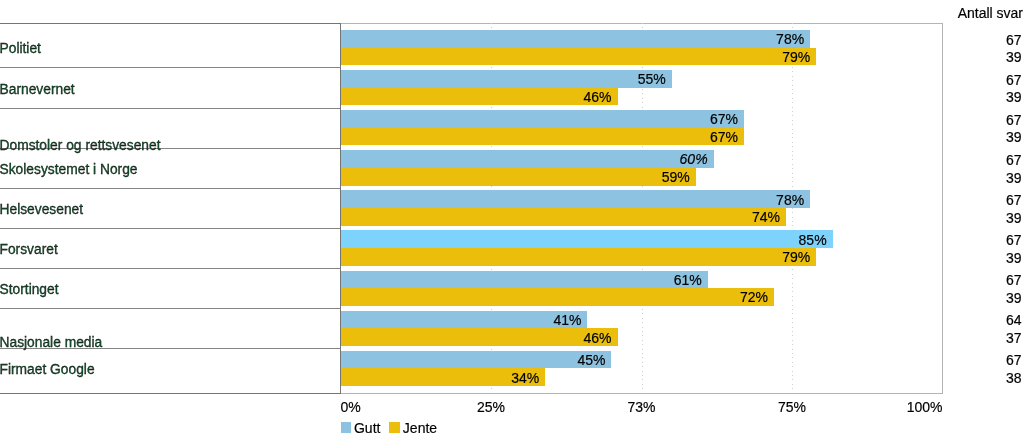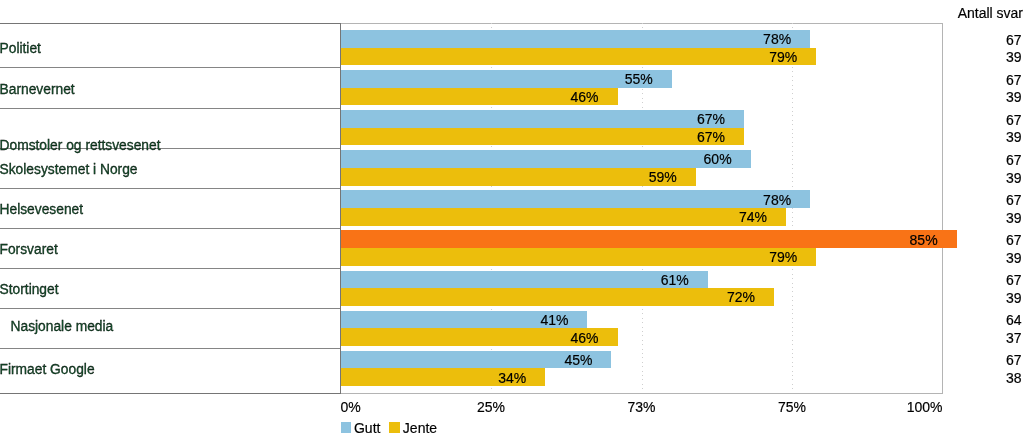--- a/index.html
+++ b/index.html
@@ -5,21 +5,21 @@
   html,body{margin:0;padding:0;background:#fff;}
   body{width:1023px;height:438px;overflow:hidden;font-family:"Liberation Sans",sans-serif;-webkit-font-smoothing:antialiased;}
   #root{position:relative;width:1023px;height:438px;transform:translateZ(0);-webkit-text-stroke:0.18px #000;}
   .catbox{position:absolute;left:-8px;top:22.5px;width:349px;height:371px;box-sizing:border-box;border:1px solid #757575;}
   .catrow{position:absolute;left:0;box-sizing:border-box;border-bottom:1px solid #858585;}
   .catlabel{position:absolute;left:6.5px;font-size:13.8px;color:#14532d;white-space:nowrap;line-height:1;-webkit-text-stroke:0.3px #000;}
   .plot{position:absolute;left:340.6px;top:22.5px;width:602px;height:370.5px;}
   .frame{position:absolute;left:341px;top:22.5px;width:602px;height:371px;box-sizing:border-box;border-top:1px solid #b4b4b4;border-right:1px solid #b4b4b4;border-bottom:1px solid #b4b4b4;}
   .grid{position:absolute;top:0;width:1px;height:370.5px;background-image:repeating-linear-gradient(to bottom,#cfcfcf 0px,#cfcfcf 1px,transparent 1px,transparent 4.4px);}
   .bar{position:absolute;height:17.7px;}
-  .bar .val{position:absolute;right:19px;top:50%;transform:translateY(-50%);margin-top:0.4px;font-size:14px;line-height:1;}
+  .bar .val{position:absolute;right:6px;top:50%;transform:translateY(-50%);margin-top:0.4px;font-size:14px;line-height:1;}
   .tick{position:absolute;top:399.5px;font-size:14px;transform:translateX(-50%);white-space:nowrap;line-height:1;}
   .legend{position:absolute;left:340.6px;top:420.6px;display:flex;align-items:center;font-size:14px;line-height:1;}
   .lgitem{display:flex;align-items:center;}
   .lgitem+.lgitem{margin-left:9px;}
   .sw{width:10.6px;height:10.6px;margin-right:2.8px;}
   .antall{position:absolute;right:1.5px;font-size:14px;text-align:center;line-height:1;}
 </style>
 </head>
 <body>
 
@@ -33,21 +33,21 @@
       <div class="catlabel" style="top: 99.1px; margin-top: 16px;">Domstoler og rettsvesenet</div>
       <div class="catrow" style="top: 125.2px; height: 40.3px; width: 100%;"></div>
       <div class="catlabel" style="top: 139.2px;">Skolesystemet i Norge</div>
       <div class="catrow" style="top: 165.5px; height: 40.4px; width: 100%;"></div>
       <div class="catlabel" style="top: 179.3px;">Helsevesenet</div>
       <div class="catrow" style="top: 205.9px; height: 40px; width: 100%;"></div>
       <div class="catlabel" style="top: 219.4px;">Forsvaret</div>
       <div class="catrow" style="top: 245.9px; height: 40px; width: 100%;"></div>
       <div class="catlabel" style="top: 259.5px;">Stortinget</div>
       <div class="catrow" style="top: 285.9px; height: 39.8px; width: 100%;"></div>
-      <div class="catlabel" style="top: 296px; margin-left: 11px;">Nasjonale media</div>
+      <div class="catlabel" style="top: 312px;">Nasjonale media</div>
       <div class="catrow" style="top: 325.7px; height: 45.3px; width: 100%; border-bottom: none;"></div>
       <div class="catlabel" style="top: 339.7px;">Firmaet Google</div>
     </div>
   <div class="frame"></div>
   <div class="plot" id="plot">
       <div class="grid" style="left: 150.5px;"></div>
       <div class="grid" style="left: 301px;"></div>
       <div class="grid" style="left: 451.5px;"></div>
       <div class="bar" style="left: 0px; top: 7.4px; width: 469.56px; background: rgb(141, 195, 224);">
         <span class="val">78%</span>
@@ -60,33 +60,33 @@
       </div>
       <div class="bar" style="left: 0px; top: 65.2px; width: 276.92px; background: rgb(236, 190, 12);">
         <span class="val">46%</span>
       </div>
       <div class="bar" style="left: 0px; top: 87.6px; width: 403.34px; background: rgb(141, 195, 224);">
         <span class="val">67%</span>
       </div>
       <div class="bar" style="left: 0px; top: 105.3px; width: 403.34px; background: rgb(236, 190, 12);">
         <span class="val">67%</span>
       </div>
-      <div class="bar" style="left: 0px; top: 127.7px; width: 410px; background: rgb(141, 195, 224);">
+      <div class="bar" style="left: 0px; top: 127.7px; width: 373px; background: rgb(141, 195, 224); font-style: italic;">
         <span class="val">60%</span>
       </div>
       <div class="bar" style="left: 0px; top: 145.4px; width: 355.18px; background: rgb(236, 190, 12);">
         <span class="val">59%</span>
       </div>
       <div class="bar" style="left: 0px; top: 167.8px; width: 469.56px; background: rgb(141, 195, 224);">
         <span class="val">78%</span>
       </div>
       <div class="bar" style="left: 0px; top: 185.5px; width: 445.48px; background: rgb(236, 190, 12);">
         <span class="val">74%</span>
       </div>
-      <div class="bar" style="left: 0px; top: 207.9px; width: 616px; background: #f97316;">
+      <div class="bar" style="left: 0px; top: 207.9px; width: 492px; background: #7dd3fc;">
         <span class="val">85%</span>
       </div>
       <div class="bar" style="left: 0px; top: 225.6px; width: 475.58px; background: rgb(236, 190, 12);">
         <span class="val">79%</span>
       </div>
       <div class="bar" style="left: 0px; top: 248px; width: 367.22px; background: rgb(141, 195, 224);">
         <span class="val">61%</span>
       </div>
       <div class="bar" style="left: 0px; top: 265.7px; width: 433.44px; background: rgb(236, 190, 12);">
         <span class="val">72%</span>

